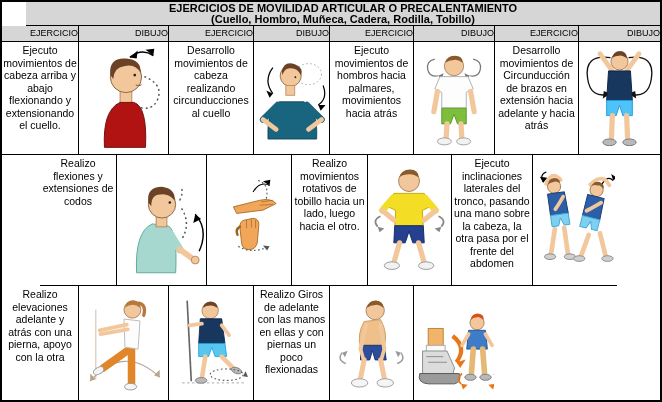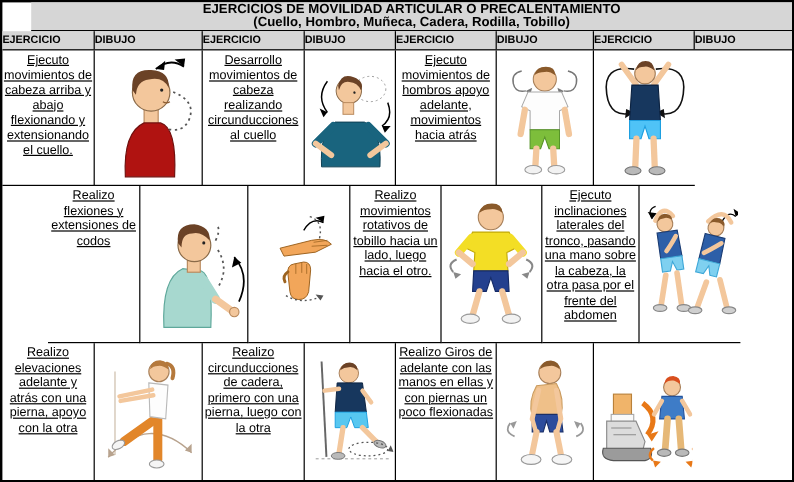--- a/index.html
+++ b/index.html
@@ -2,23 +2,23 @@
 <html><head>
 <meta charset="utf-8">
 <style>
   html,body{margin:0;padding:0;background:#fff;font-family:"Liberation Sans",sans-serif;}
   *{box-sizing:border-box;}
   .table{width:662px;height:402px;border:2px solid #000;display:flex;flex-direction:column;background:#fff;}
   .titlebox{height:24px;background:#d6d6d6;border-bottom:1px solid #000;text-align:center;padding-top:1px;margin-left:24px;}
   .title-line{font-weight:bold;font-size:11px;line-height:11px;color:#000;}
   .grid8{display:grid;grid-template-columns:77px 90px 85px 76px 84px 81px 84px auto;}
   .hdr-row{height:16px;background:#d6d6d6;border-bottom:1px solid #000;flex:0 0 auto;}
-  .hdr-cell{font-weight:bold;font-size:9px;line-height:15px;text-align:left;border-right:1px solid #000;overflow:hidden;}
+  .hdr-cell{font-weight:normal;font-size:9px;line-height:15px;text-align:right;border-right:1px solid #000;overflow:hidden;}
   .hdr-cell:last-child{border-right:none;}
-  .body-row{flex:0 0 auto;text-decoration:underline;}
+  .body-row{flex:0 0 auto;}
   .body-row .cell{border-right:1px solid #000;border-bottom:1px solid #000;overflow:hidden;}
   .body-row .cell:last-child{border-right:none;}
   .body-row.last .cell{border-bottom:none;}
   .row1{height:113px;} .row2{height:131px;padding-left:38px;} .row3{flex:1 1 auto;}
   .ex{font-size:10.5px;line-height:12.5px;text-align:center;padding:2px 1px;color:#000;}
   .ex.left{text-align:left;padding-left:3px;}
   .dib{display:flex;align-items:center;justify-content:center;padding:1px;}
   svg{display:block;}
 </style>
 </head>
@@ -76,41 +76,42 @@
         </g>
         <rect x="38" y="38" width="11" height="12" fill="#f3c79c" stroke="#b98a5e"></rect>
         <path d="M16 104 Q14 68 30 58 L60 58 Q78 66 76 104 Z" fill="#19647e" stroke="#0e3f52"></path>
         <path d="M28 62 L10 80" stroke="#19647e" stroke-width="8" stroke-linecap="round"></path>
         <path d="M10 80 L26 92" stroke="#f3c79c" stroke-width="6" stroke-linecap="round"></path>
         <path d="M64 62 L82 80" stroke="#19647e" stroke-width="8" stroke-linecap="round"></path>
         <path d="M82 80 L66 92" stroke="#f3c79c" stroke-width="6" stroke-linecap="round"></path>
       </svg>
     </div>
 
-    <div class="cell ex">Ejecuto movimientos de hombros apoyo adelante, movimientos hacia atrás</div>
+    <div class="cell ex">Ejecuto movimientos de hombros hacia palmares, movimientos hacia atrás</div>
 
     <div class="cell dib">
       <svg width="70" height="107" viewBox="0 0 80 110">
         <path d="M18 10 q-10 2 -8 12 q2 9 12 7" fill="none" stroke="#777" stroke-width="1.4"></path>
         <path d="M22 29 l6 -3 l-2 7 z" fill="#777"></path>
         <path d="M62 10 q10 2 8 12 q-2 9 -12 7" fill="none" stroke="#777" stroke-width="1.4"></path>
         <path d="M58 29 l-6 -3 l2 7 z" fill="#777"></path>
         <circle cx="40" cy="18" r="11" fill="#f3c79c" stroke="#a8805a"></circle>
         <path d="M30 14 Q32 6 41 6 Q50 6 50 14 Q44 10 40 11 Q34 11 30 14 Z" fill="#8a5a2b"></path>
         <path d="M24 30 L56 30 L62 44 L54 48 L54 66 L26 66 L26 48 L18 44 Z" fill="#fdfdfd" stroke="#a9a9a9"></path>
         <path d="M21 47 L17 70" stroke="#f3c79c" stroke-width="6" stroke-linecap="round"></path>
         <path d="M59 47 L63 70" stroke="#f3c79c" stroke-width="6" stroke-linecap="round"></path>
         <path d="M26 66 L54 66 L54 84 L44 84 L40 73 L36 84 L26 84 Z" fill="#7dbe3b" stroke="#569327"></path>
         <path d="M32 84 L31 101" stroke="#f3c79c" stroke-width="6" stroke-linecap="round"></path>
         <path d="M48 84 L49 101" stroke="#f3c79c" stroke-width="6" stroke-linecap="round"></path>
         <ellipse cx="29" cy="104" rx="8" ry="4" fill="#f2f2f2" stroke="#999"></ellipse>
         <ellipse cx="51" cy="104" rx="8" ry="4" fill="#f2f2f2" stroke="#999"></ellipse>
       </svg>
     </div>
 
+    <div class="cell ex">Desarrollo movimientos de Circunducción de brazos en extensión hacia adelante y hacia atrás</div>
 
     <div class="cell dib">
       <svg width="79" height="107" viewBox="0 0 83 110">
         <path d="M32 12 Q4 8 8 34 Q11 56 32 50" fill="none" stroke="#111" stroke-width="1.4"></path>
         <path d="M32 50 l-8 5 l1 -8 z" fill="#111"></path>
         <path d="M51 12 Q79 8 75 34 Q72 56 51 50" fill="none" stroke="#111" stroke-width="1.4"></path>
         <path d="M51 50 l8 5 l-1 -8 z" fill="#111"></path>
         <path d="M34 26 L21 8" stroke="#f3c79c" stroke-width="5" stroke-linecap="round"></path>
         <path d="M49 26 L62 8" stroke="#f3c79c" stroke-width="5" stroke-linecap="round"></path>
         <circle cx="41.5" cy="16" r="9" fill="#f3c79c" stroke="#a8805a"></circle>
@@ -235,21 +236,20 @@
         <ellipse cx="51" cy="104" rx="6.5" ry="3.5" fill="#f5f5f5" stroke="#999"></ellipse>
         <path d="M44 32 L61 34 L59 64 L45 62 Z" fill="#fdfdfd" stroke="#b9b9b9"></path>
         <path d="M47 38 L18 44" stroke="#f3c79c" stroke-width="4" stroke-linecap="round"></path>
         <path d="M48 43 L19 48" stroke="#f3c79c" stroke-width="4" stroke-linecap="round"></path>
         <circle cx="53" cy="22" r="9" fill="#f3c79c" stroke="#a8805a"></circle>
         <path d="M45 20 Q46 12 54 12 Q62 13 61 20 Q56 16 52 17 Q48 17 45 20 Z" fill="#b5793c"></path>
         <path d="M60 15 Q68 17 65 28" fill="none" stroke="#b5793c" stroke-width="3.5" stroke-linecap="round"></path>
       </svg>
     </div>
 
-    <div class="cell ex">Realizo circunducciones de cadera, primero con una pierna, luego con la otra</div>
 
     <div class="cell dib">
       <svg width="74" height="108" viewBox="0 0 90 115">
         <path d="M16 6 L21 104" stroke="#666" stroke-width="2"></path>
         <path d="M10 106 L86 106" stroke="#999" stroke-width="1" stroke-dasharray="3 3"></path>
         <circle cx="44" cy="18" r="10" fill="#f3c79c" stroke="#a8805a"></circle>
         <path d="M35 15 Q37 7 45 7 Q53 8 53 15 Q48 11 44 12 Q39 12 35 15 Z" fill="#6b4226"></path>
         <path d="M32 28 L58 28 L62 58 L30 58 Z" fill="#17375e" stroke="#0c2240"></path>
         <path d="M34 34 L19 36" stroke="#f3c79c" stroke-width="4.5" stroke-linecap="round"></path>
         <path d="M58 36 L67 48" stroke="#f3c79c" stroke-width="4.5" stroke-linecap="round"></path>

